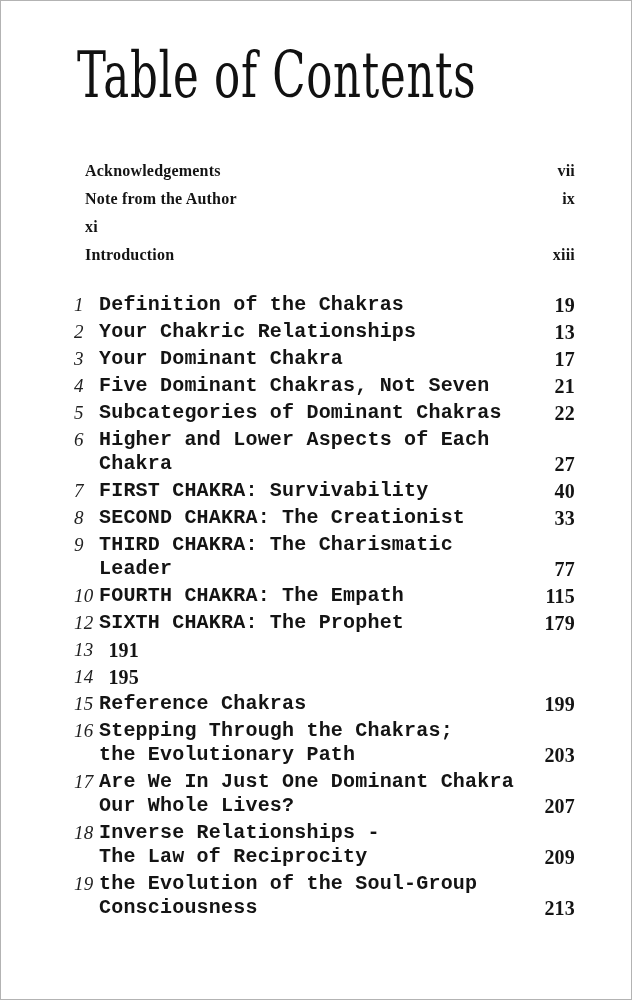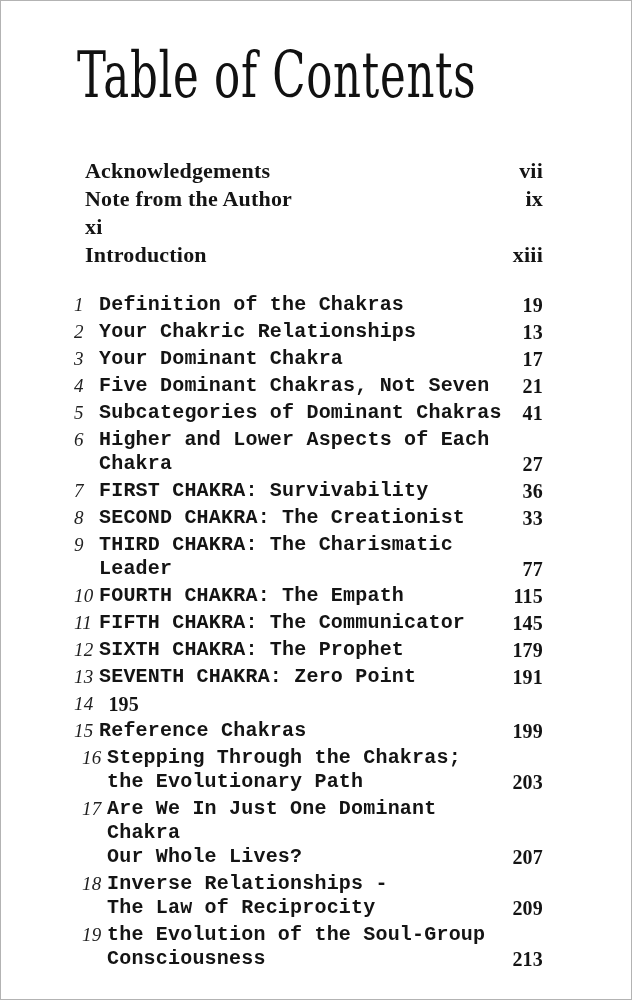--- a/index.html
+++ b/index.html
@@ -5,58 +5,58 @@
   * { margin: 0; padding: 0; box-sizing: border-box; }
   html, body { width: 632px; height: 1000px; }
   body {
     background: #ffffff;
     border: 1px solid #b3b3b3;
     font-family: "Liberation Serif", serif;
     color: #141414;
     overflow: hidden;
   }
   .page {
-    padding: 42px 88px 0 72px;
+    padding: 42px 56px 0 72px;
     width: 100%;
     height: 100%;
   }
   .title {
     font-family: "DejaVu Serif", serif;
     font-size: 64px;
     font-weight: 400;
     line-height: 64px;
     letter-spacing: 1px;
     white-space: nowrap;
     transform: scaleX(0.68);
     transform-origin: 0 50%;
     margin-left: 4px;
     color: #111;
   }
   .front-matter { margin-top: 52px; }
   .front-row {
     display: flex;
     justify-content: space-between;
     padding-left: 12px;
-    font-size: 22px;
+    font-size: 16px;
     font-weight: bold;
     line-height: 24px;
     margin-bottom: 4px;
     letter-spacing: 0.2px;
     gap: 40px;
   }
   .chapters { margin-top: 26px; }
   .chapter-row {
     display: flex;
     font-size: 20px;
     font-weight: bold;
     line-height: 24px;
     margin-bottom: 3px;
     letter-spacing: 0.2px;
   }
-  .chapter-row.multi { margin-top: 2px; margin-left: 8px; }
+  .chapter-row.multi { margin-top: 2px; }
   .ch-num {
     flex: none;
     width: 26px;
     font-style: italic;
     font-weight: normal;
     font-size: 19px;
     color: #222;
     padding-left: 1px;
   }
   .ch-text { flex: 1 1 auto; font-family: Liberation Mono, monospace; }
@@ -120,35 +120,35 @@
         <span class="ch-text">
           <span class="ch-line">Five Dominant Chakras, Not Seven</span>
         </span>
         <span class="ch-page">21</span>
       </div>
       <div class="chapter-row">
         <span class="ch-num">5</span>
         <span class="ch-text">
           <span class="ch-line">Subcategories of Dominant Chakras</span>
         </span>
-        <span class="ch-page">41</span>
+        <span class="ch-page">22</span>
       </div>
       <div class="chapter-row">
         <span class="ch-num">6</span>
         <span class="ch-text">
           <span class="ch-line">Higher and Lower Aspects of Each Chakra</span>
         </span>
         <span class="ch-page">27</span>
       </div>
       <div class="chapter-row">
         <span class="ch-num">7</span>
         <span class="ch-text">
           <span class="ch-line">FIRST CHAKRA: Survivability</span>
         </span>
-        <span class="ch-page">36</span>
+        <span class="ch-page">40</span>
       </div>
       <div class="chapter-row">
         <span class="ch-num">8</span>
         <span class="ch-text">
           <span class="ch-line">SECOND CHAKRA: The Creationist</span>
         </span>
         <span class="ch-page">33</span>
       </div>
       <div class="chapter-row">
         <span class="ch-num">9</span>
@@ -158,38 +158,28 @@
         <span class="ch-page">77</span>
       </div>
       <div class="chapter-row">
         <span class="ch-num">10</span>
         <span class="ch-text">
           <span class="ch-line">FOURTH CHAKRA: The Empath</span>
         </span>
         <span class="ch-page">115</span>
       </div>
       <div class="chapter-row">
-        <span class="ch-num">11</span>
-        <span class="ch-text">
-          <span class="ch-line">FIFTH CHAKRA: The Communicator</span>
-        </span>
-        <span class="ch-page">145</span>
-      </div>
-      <div class="chapter-row">
         <span class="ch-num">12</span>
         <span class="ch-text">
           <span class="ch-line">SIXTH CHAKRA: The Prophet</span>
         </span>
         <span class="ch-page">179</span>
       </div>
       <div class="chapter-row">
         <span class="ch-num">13</span>
-        <span class="ch-text">
-          <span class="ch-line">SEVENTH CHAKRA: Zero Point</span>
-        </span>
         <span class="ch-page">191</span>
       </div>
       <div class="chapter-row">
         <span class="ch-num">14</span>
         <span class="ch-page">195</span>
       </div>
       <div class="chapter-row">
         <span class="ch-num">15</span>
         <span class="ch-text">
           <span class="ch-line">Reference Chakras</span>

